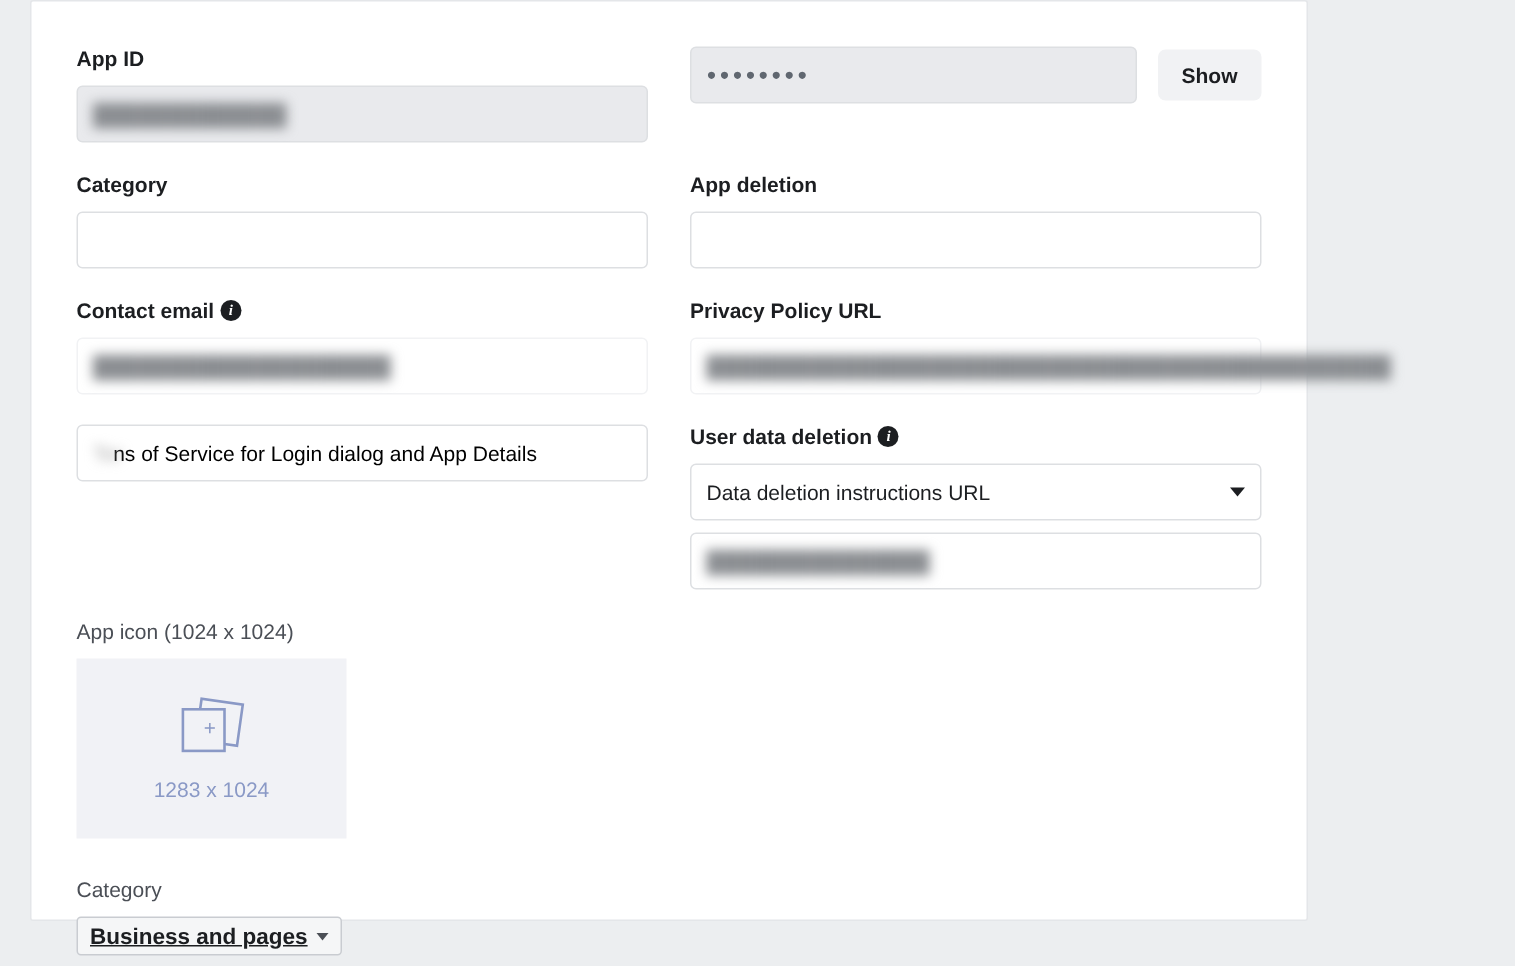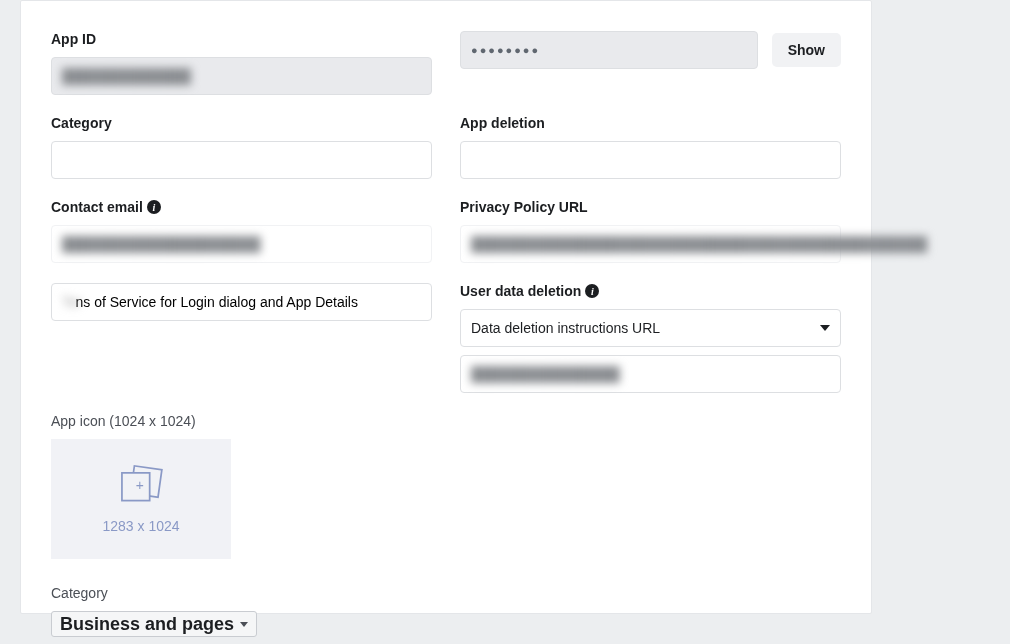--- a/index.html
+++ b/index.html
@@ -139,23 +139,24 @@
   .app-icon-svg { width: 52px; height: 42px; }
   .category-select {
     display: inline-flex;
     align-items: center;
     gap: 6px;
     height: 26px;
     padding: 0 8px;
     border: 1px solid #c9ccd1;
     border-radius: 3px;
     background: #f5f6f7;
-    font-size: 18px;
+    font-size: 15px;
     font-weight: 600;
     cursor: pointer;
+    text-decoration: underline;
   }
   .helper {
     font-size: 14px;
     color: #4b4f56;
     margin-top: 8px;
   }
   .helper a { color: #1877f2; text-decoration: none; cursor: pointer; }
   .placeholder-text { color: #000000; }
   .stack-gap > * + * { margin-top: 8px; }
 </style>

